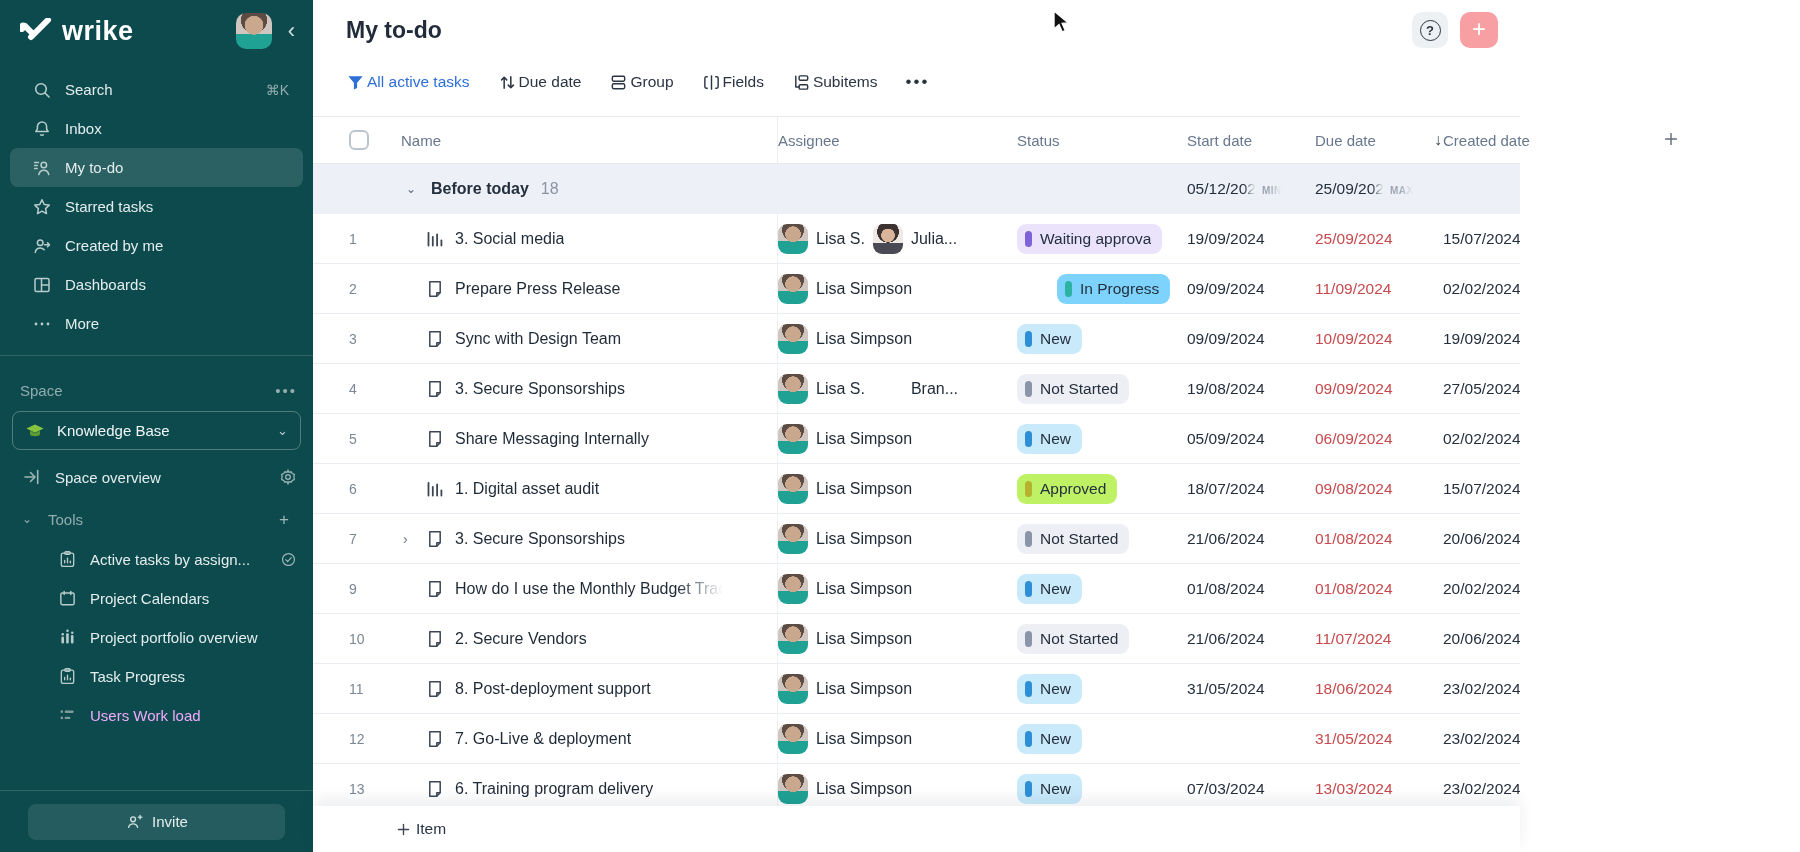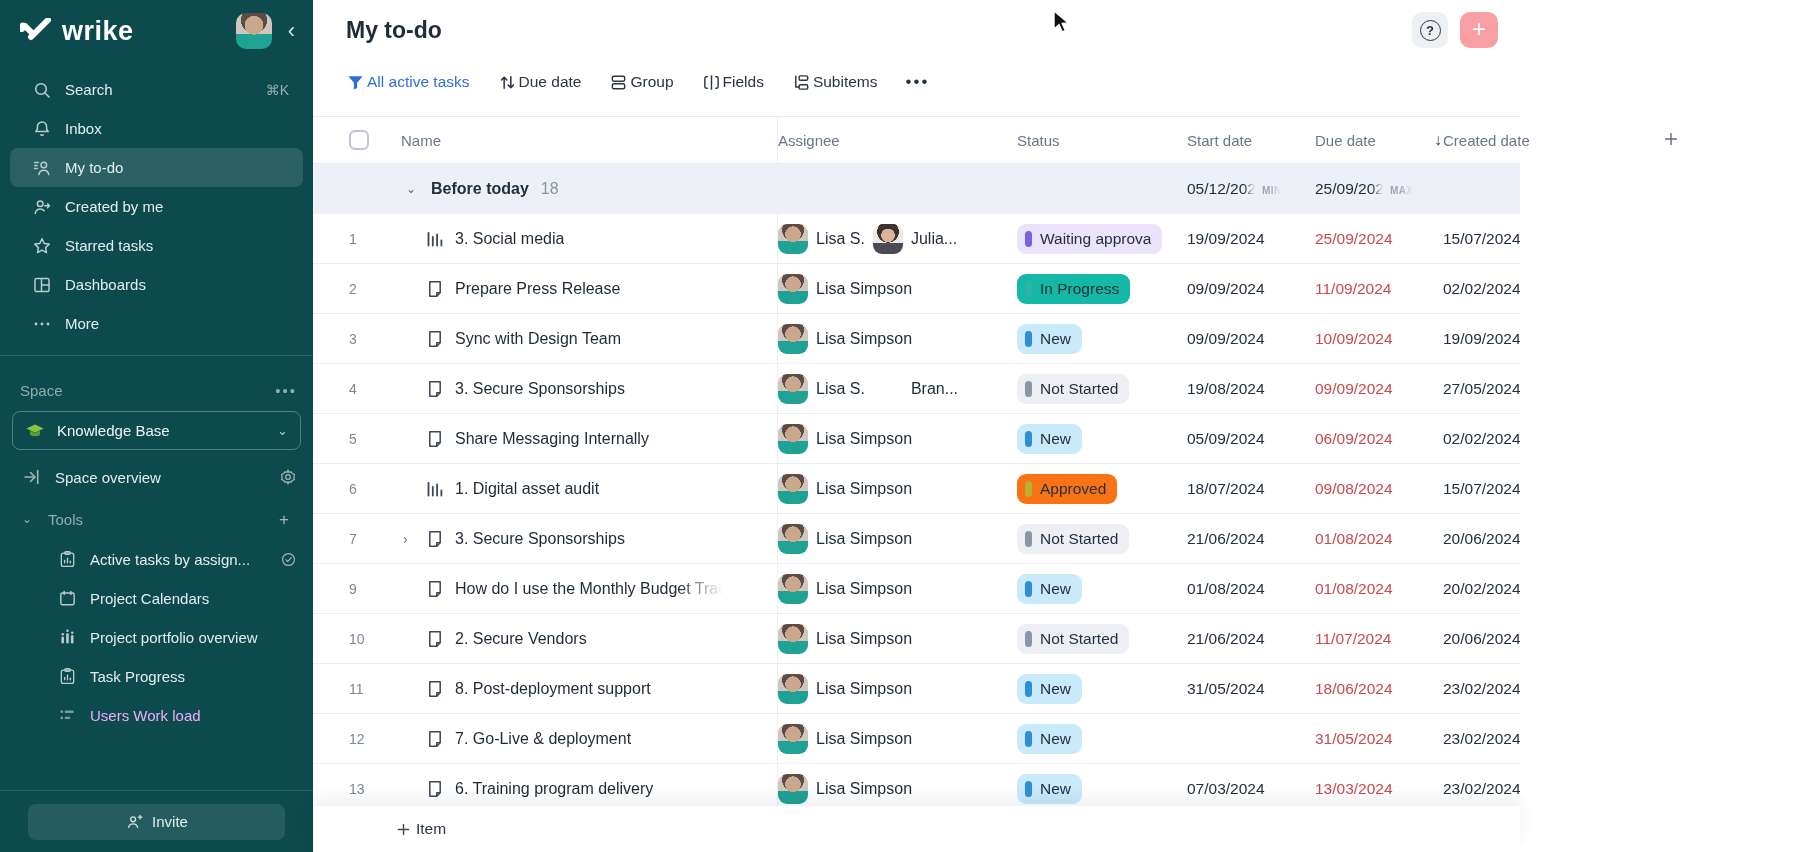--- a/index.html
+++ b/index.html
@@ -200,34 +200,34 @@
               <line x1="2.6" y1="7.6" x2="5.2" y2="7.6"></line>
               <line x1="2.6" y1="10.6" x2="5.2" y2="10.6"></line>
               <circle cx="11.8" cy="7" r="2.8"></circle>
               <path d="M6.8 16.6c.6-2.8 2.6-4.4 5-4.4s4.4 1.6 5 4.4"></path>
             </svg></span>
         <span class="lbl">My to-do</span>
         <span class="short"></span>
       </div>
 
       <div class="sb-item">
+        <span class="ic"><svg viewBox="0 0 20 20" fill="none" stroke="currentColor" stroke-width="1.5" stroke-linejoin="round">
+              <path d="M10 2.8l2.2 4.6 5 .7-3.6 3.5.9 5L10 14.2l-4.5 2.4.9-5L2.8 8.1l5-.7z"></path>
+            </svg></span>
+        <span class="lbl">Starred tasks</span>
+        <span class="short"></span>
+      </div>
+
+      <div class="sb-item">
         <span class="ic"><svg viewBox="0 0 20 20" fill="none" stroke="currentColor" stroke-width="1.5" stroke-linecap="round" stroke-linejoin="round">
               <circle cx="8.2" cy="6.8" r="2.8"></circle>
               <path d="M3.2 16.4c.6-2.8 2.6-4.4 5-4.4 1.6 0 3 .7 4 1.8"></path>
               <path d="M12.6 8.8h4.8M15.6 6.9l1.9 1.9-1.9 1.9"></path>
             </svg></span>
         <span class="lbl">Created by me</span>
-        <span class="short"></span>
-      </div>
-
-      <div class="sb-item">
-        <span class="ic"><svg viewBox="0 0 20 20" fill="none" stroke="currentColor" stroke-width="1.5" stroke-linejoin="round">
-              <path d="M10 2.8l2.2 4.6 5 .7-3.6 3.5.9 5L10 14.2l-4.5 2.4.9-5L2.8 8.1l5-.7z"></path>
-            </svg></span>
-        <span class="lbl">Starred tasks</span>
         <span class="short"></span>
       </div>
 
       <div class="sb-item">
         <span class="ic"><svg viewBox="0 0 20 20" fill="none" stroke="currentColor" stroke-width="1.5">
               <rect x="3" y="3.5" width="14" height="13" rx="1.5"></rect>
               <line x1="9.5" y1="3.5" x2="9.5" y2="16.5"></line>
               <line x1="9.5" y1="10" x2="17" y2="10"></line>
             </svg></span>
         <span class="lbl">Dashboards</span>
@@ -494,21 +494,21 @@
           <span class="t-ic"><svg viewBox="0 0 20 20" fill="none" stroke="currentColor" stroke-width="1.5" stroke-linejoin="round">
                 <path d="M4.8 2.8h10.4v11l-3.4 3.4H4.8z"></path>
                 <path d="M15.2 13.8h-3.4v3.4"></path>
               </svg></span>
           <span class="t-name">Prepare Press Release</span>
         </div>
         <div class="c-assignee">
             <span class="avatar av-lisa"></span>
             <span class="as-name">Lisa Simpson</span>
           </div>
-        <div><span class="badge" style="background: #14b8a6;">
+        <div><span class="badge" style="background: #7dd3fc; margin-left: 40px;">
               <span class="pill" style="background: rgb(44, 179, 164);"></span>
               <span class="bl">In Progress</span>
             </span></div>
         <div class="c-date">09/09/2024</div>
         <div class="c-date red">11/09/2024</div>
         <div class="c-date">02/02/2024</div>
         <div></div>
       </div>
 
       <div class="task-row grid-row">
@@ -594,21 +594,21 @@
                 <line x1="7.8" y1="16.5" x2="7.8" y2="8"></line>
                 <line x1="12.1" y1="16.5" x2="12.1" y2="5.5"></line>
                 <line x1="16.4" y1="16.5" x2="16.4" y2="11.5"></line>
               </svg></span>
           <span class="t-name">1. Digital asset audit</span>
         </div>
         <div class="c-assignee">
             <span class="avatar av-lisa"></span>
             <span class="as-name">Lisa Simpson</span>
           </div>
-        <div><span class="badge" style="background: #f97316;">
+        <div><span class="badge" style="background: #bef264;">
               <span class="pill" style="background: rgb(182, 177, 47);"></span>
               <span class="bl">Approved</span>
             </span></div>
         <div class="c-date">18/07/2024</div>
         <div class="c-date red">09/08/2024</div>
         <div class="c-date">15/07/2024</div>
         <div></div>
       </div>
 
       <div class="task-row grid-row">

